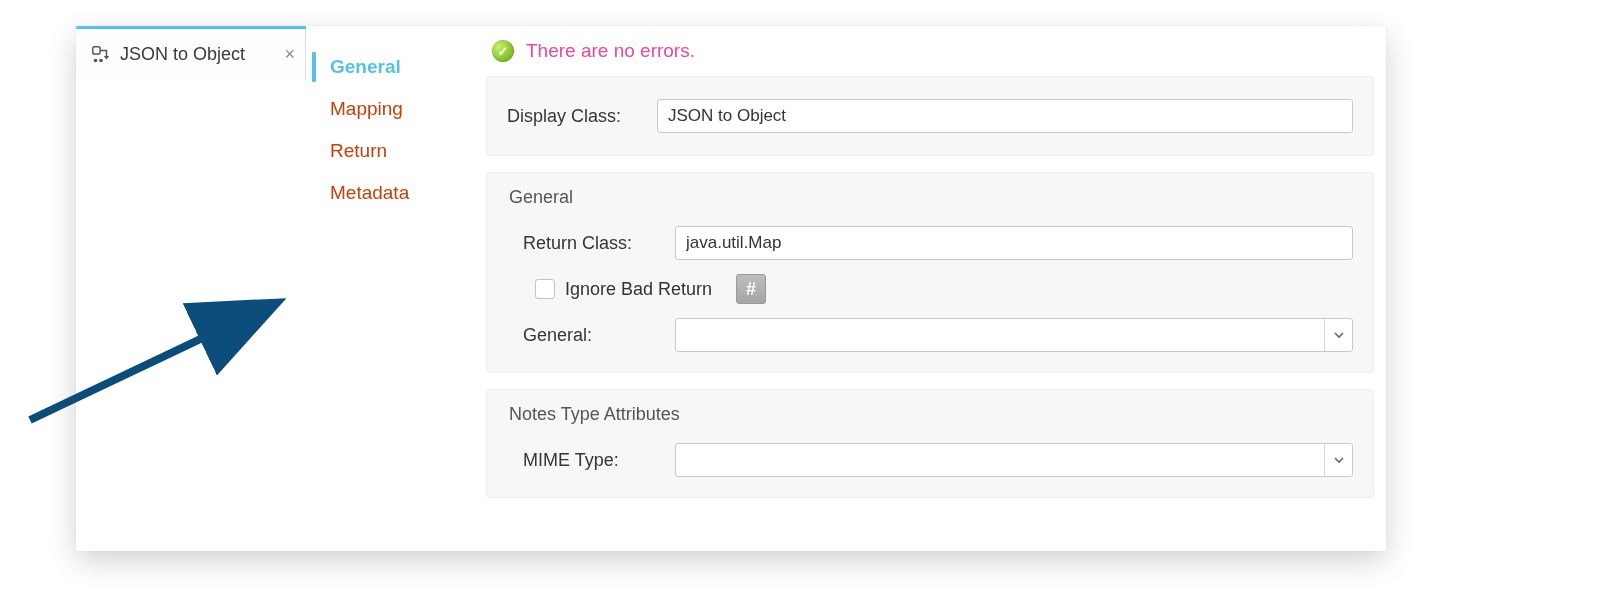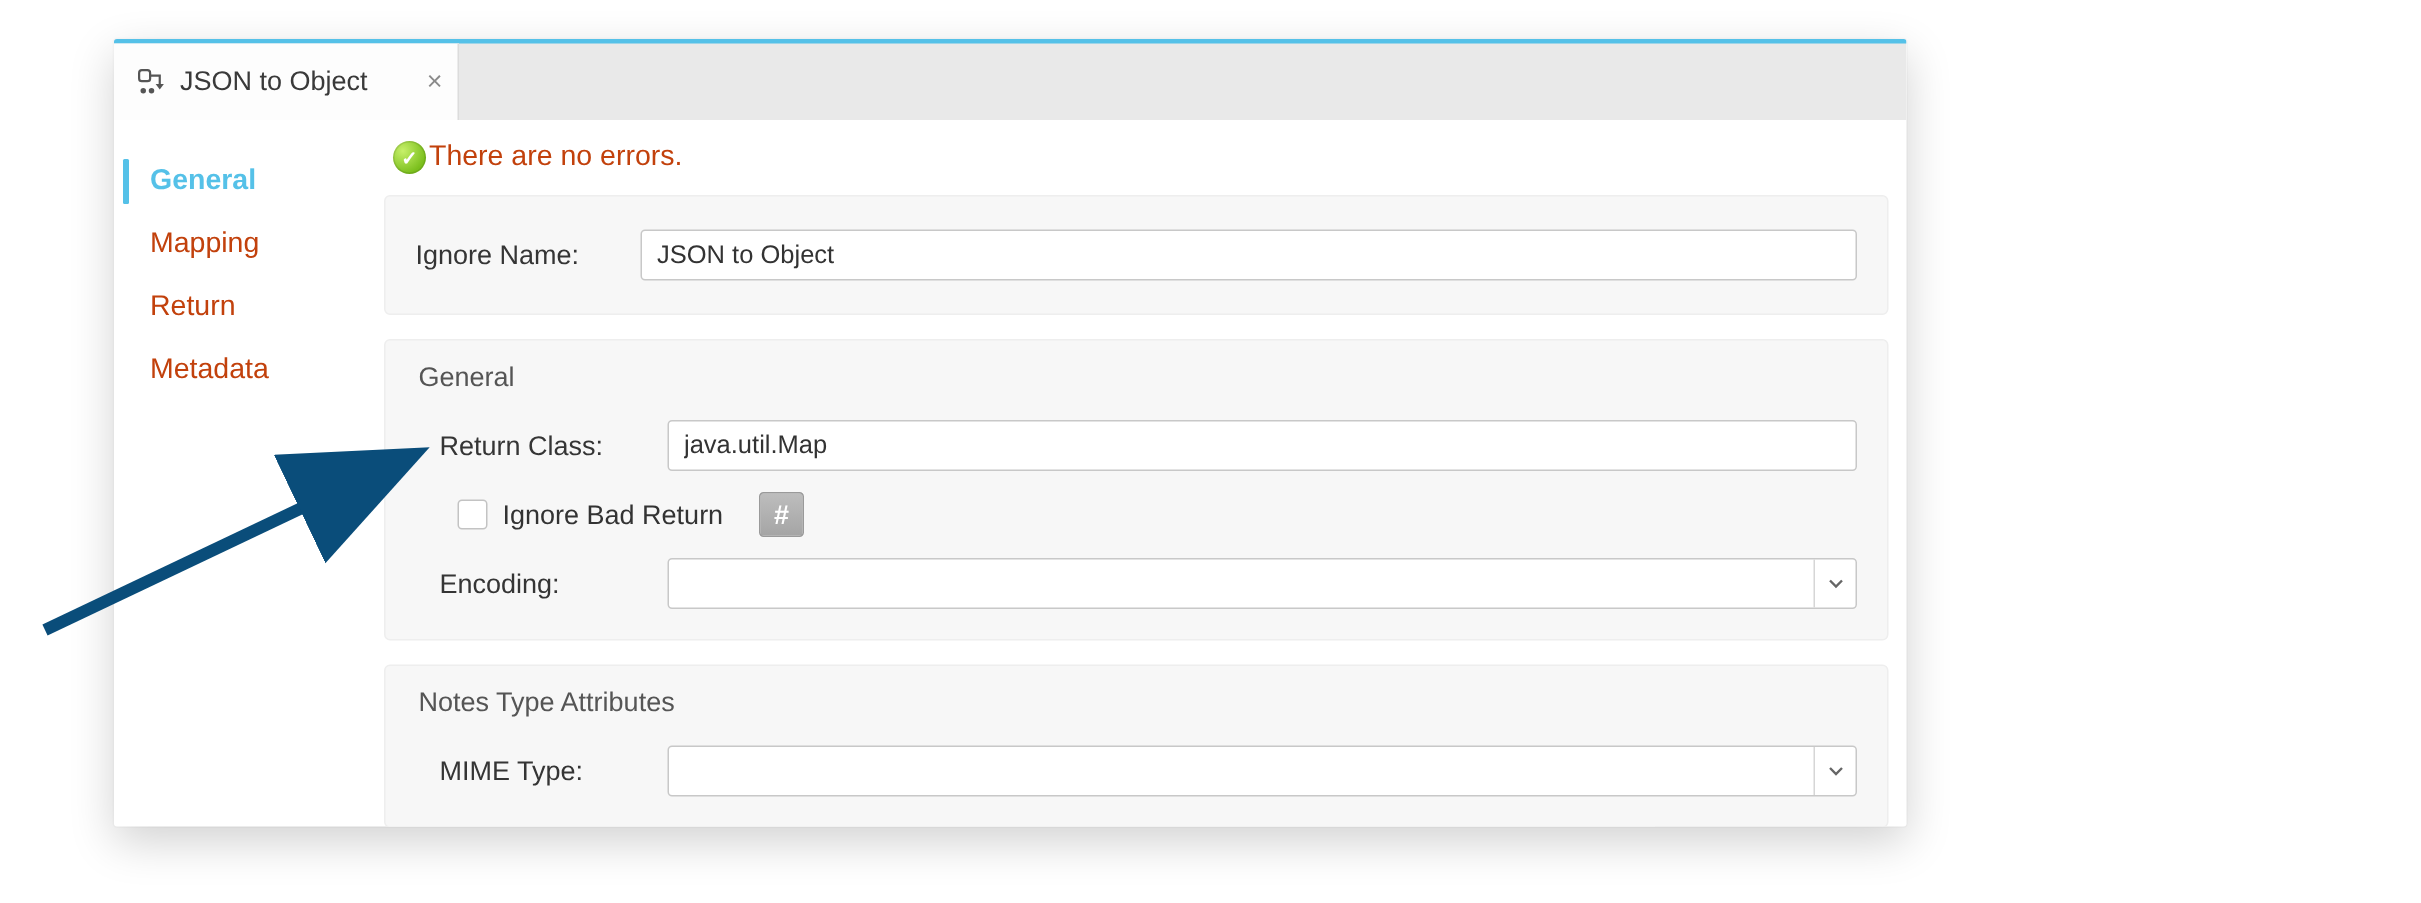--- a/index.html
+++ b/index.html
@@ -16,28 +16,27 @@
       position: absolute;
       left: 22px;
       top: 280px;
       z-index: 100;
       pointer-events: none;
     }
     .panel {
       position: absolute;
       left: 76px;
       top: 26px;
-      width: 1195px;
+      width: 1310px;
       height: 525px;
       background: #fff;
       box-shadow: 0 10px 30px rgba(0,0,0,.18), 0 0 0 1px rgba(0,0,0,.02);
       border-radius: 2px;
       overflow: hidden;
       display: flex;
-      flex-direction: column;
     }
     .tabstrip {
       height: 54px;
       background: #e9e9e9;
       display: flex;
       align-items: flex-end;
       border-top: 3px solid #55c1e8;
     }
     .tab {
       background: #fdfdfd;
@@ -107,24 +106,24 @@
       border-radius: 1px;
     }
     .main {
       flex: 1;
       padding: 8px 12px 0 0;
       overflow-y: auto;
     }
     .status-row {
       display: flex;
       align-items: center;
-      gap: 2px;
+      gap: 12px;
       padding: 6px 4px 14px 6px;
       font-size: 19px;
-      color: #c2410c;
+      color: #ec4899;
     }
     .status-circle {
       width: 22px;
       height: 22px;
       border-radius: 50%;
       background: radial-gradient(circle at 30% 30%, #c7f06a, #7bbf1d 70%);
       display: flex;
       align-items: center;
       justify-content: center;
       box-shadow: inset 0 0 0 1px rgba(0,0,0,.1);
@@ -275,41 +274,41 @@
     </div>
 
     <div class="main">
       <div class="status-row">
         <span class="status-circle"></span>
         <span>There are no errors.</span>
       </div>
 
       <div class="section display-name-section">
         <div class="form-row">
-          <div class="label">Ignore Name:</div>
+          <div class="label">Display Class:</div>
           <input type="text" value="JSON to Object" style="">
         </div>
       </div>
 
       <div class="section">
         <div class="section-title">General</div>
 
         <div class="form-row">
           <div class="label">Return Class:</div>
           <input type="text" value="java.util.Map" style="">
         </div>
 
         <div class="checkbox-row">
           <div class="checkbox"></div>
           <span class="checkbox-label">Ignore Bad Return</span>
           <div class="hash-button">#</div>
         </div>
 
         <div class="form-row">
-          <div class="label">Encoding:</div>
+          <div class="label">General:</div>
           <div class="select-shell">
             <span></span>
             <span class="select-chevron">
               <svg viewBox="0 0 12 12">
                   <polyline points="2,4 6,8 10,4" fill="none" stroke="#666" stroke-width="1.6"></polyline>
                 </svg>
             </span>
           </div>
         </div>
       </div>

